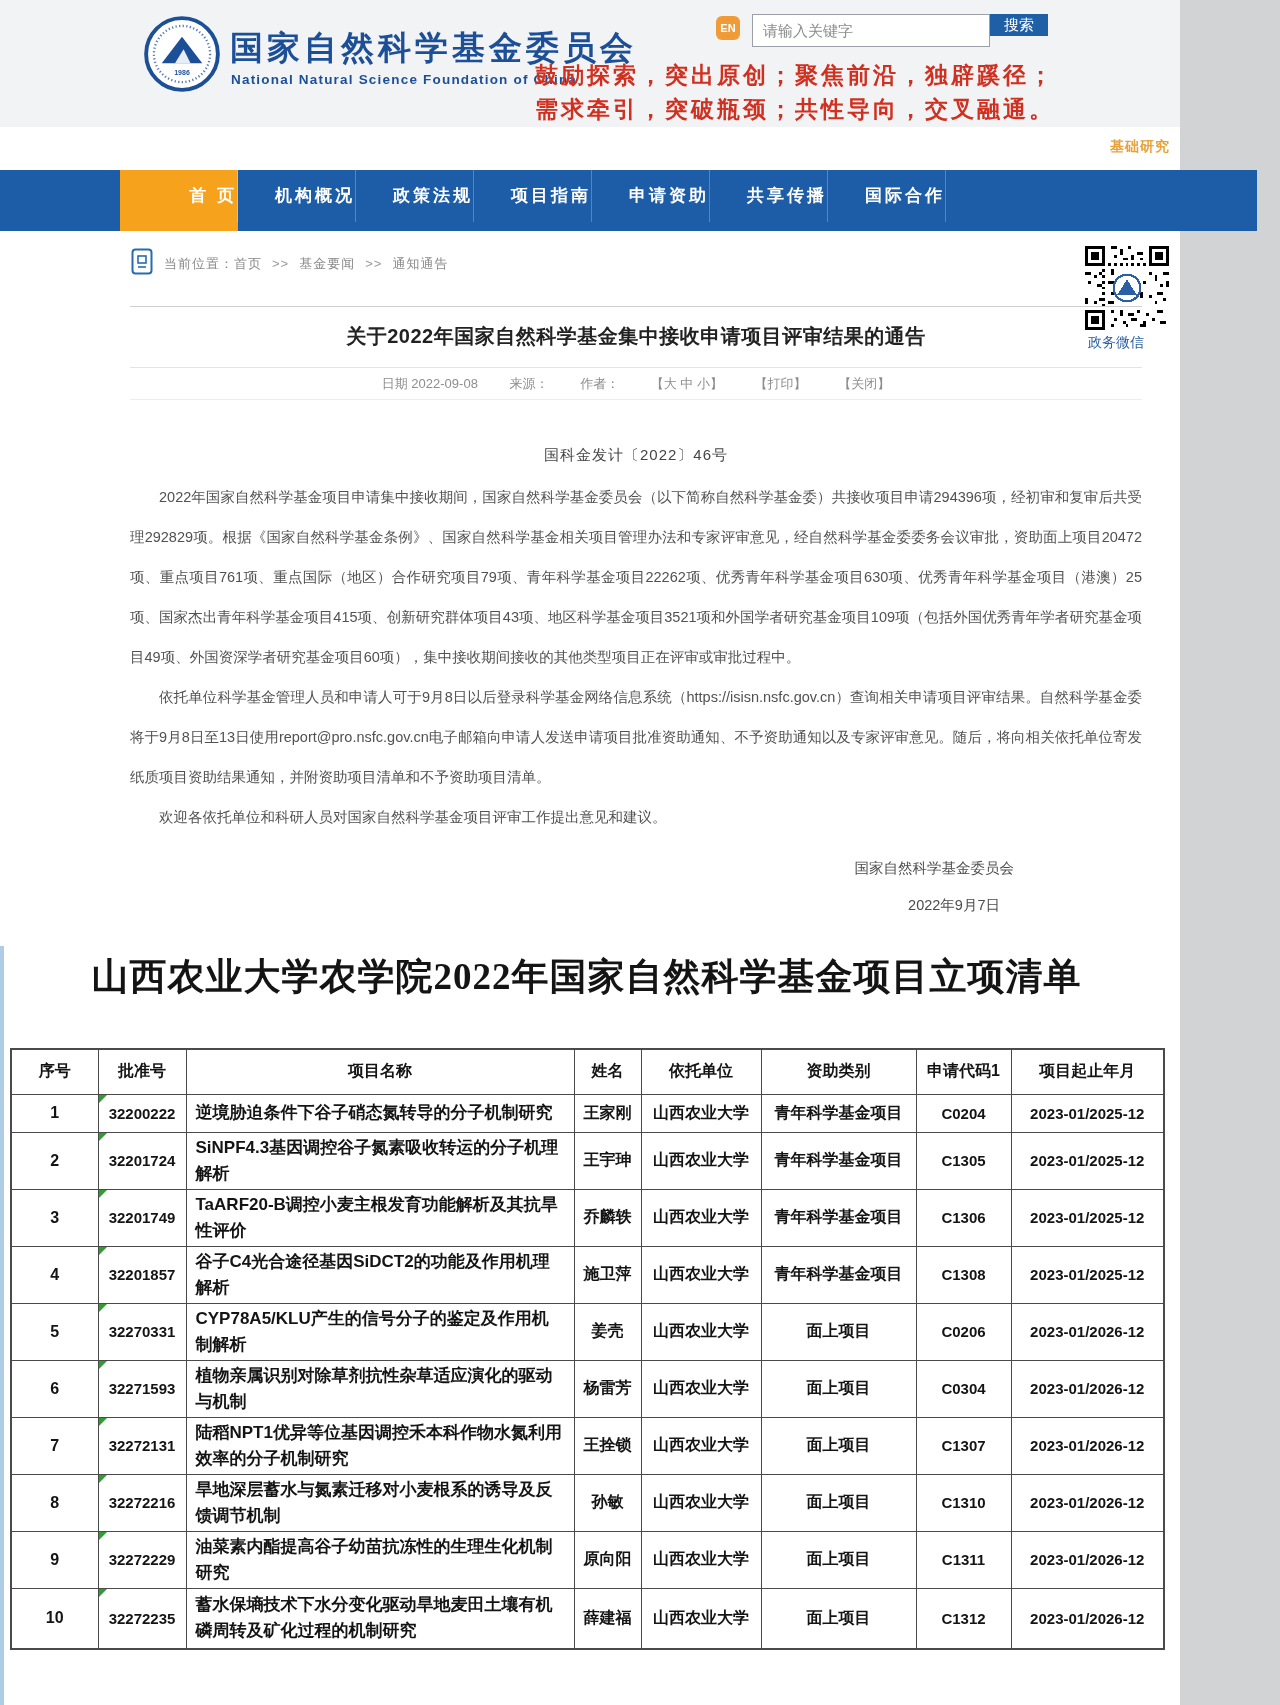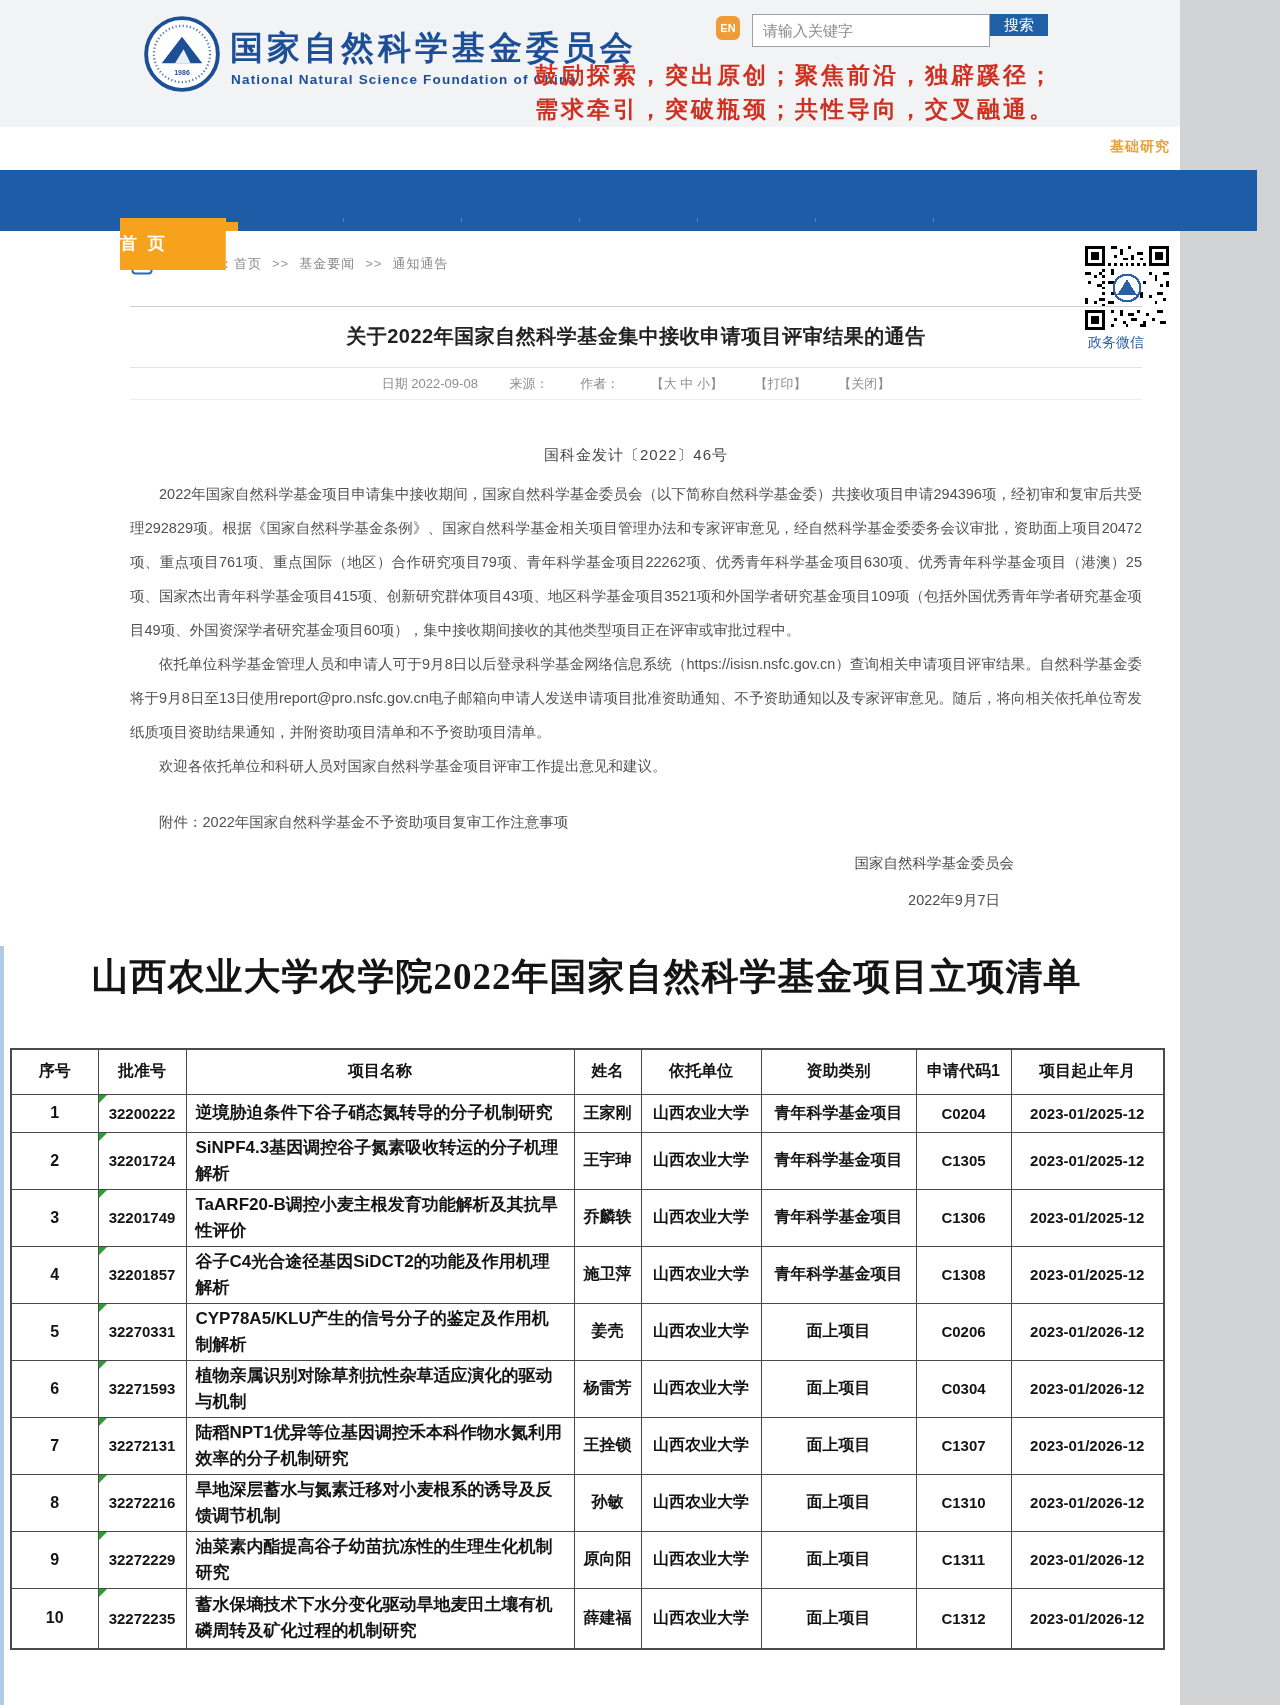--- a/index.html
+++ b/index.html
@@ -22,43 +22,43 @@
   .search-btn{position:absolute;left:990px;top:14px;width:58px;height:22px;background:#1e5fa5;color:#fff;border:none;
               font-size:15px;cursor:pointer;font-family:inherit;}
   .slogan{position:absolute;width:1055px;text-align:right;font-size:23px;font-weight:700;color:#d03020;letter-spacing:3px;white-space:nowrap;}
   .slogan1{top:60px;left:0;} .slogan2{top:94px;left:0;}
 
   .white-band{position:absolute;left:0;top:127px;width:1180px;height:43px;background:#fff;}
   .ribbon{position:absolute;left:1110px;top:138px;font-size:14px;font-weight:700;color:#e7a23b;white-space:nowrap;letter-spacing:1px;}
 
   
   .nav{position:absolute;left:0;top:170px;width:1257px;height:52px;background:#1d5ca6;}
-  .nav-item{position:absolute;top:0;width:106px;height:52px;line-height:52px;text-align:left;color:#fff;
-            font-size:17px;font-weight:700;letter-spacing:3px;cursor:pointer;border-right:1px solid rgba(255,255,255,.25);margin-top:48px;}
+  .nav-item{position:absolute;top:0;width:118px;height:52px;line-height:52px;text-align:right;color:#fff;
+            font-size:17px;font-weight:700;letter-spacing:3px;cursor:pointer;border-right:1px solid rgba(255,255,255,.25);}
   .nav-item.active{background:#f6a21d;}
   .nav-strip{position:absolute;left:0;top:222px;width:1257px;height:9px;background:#1d5ca6;}
   .nav-strip-orange{position:absolute;left:120px;top:0;width:118px;height:9px;background:#f6a21d;}
 
   
   .crumb-icon{position:absolute;left:131px;top:248px;width:22px;height:27px;}
   .crumb{position:absolute;left:164px;top:255px;font-size:13px;color:#8a8a8a;letter-spacing:1px;}
   .crumb a{color:#8a8a8a;text-decoration:none;cursor:pointer;}
   .crumb .sep{margin:0 10px;color:#9a9a9a;}
 
   .qr{position:absolute;left:1085px;top:246px;width:84px;height:84px;}
   .qr-label{position:absolute;left:1069px;top:334px;width:94px;text-align:center;font-size:14px;color:#2a5fa5;}
 
   
   .article{position:absolute;left:130px;top:306px;width:1012px;border-top:1px solid #cfcfcf;}
   .article-title{margin:16px 0 0;text-align:center;font-size:20px;font-weight:700;color:#222;letter-spacing:.5px;}
   .meta{border-top:1px solid #e3e3e3;border-bottom:1px solid #ececec;margin-top:17px;padding:7px 0 6px;
         text-align:center;font-size:13px;color:#8e8e8e;}
   .meta span{margin:0 14px;} .meta .btn{cursor:pointer;}
   .doc-number{text-align:center;margin-top:46px;font-size:15px;color:#454545;letter-spacing:1px;}
-  .body-text{margin-top:12px;font-size:14.5px;line-height:34px;color:#515151;text-align:justify;}
+  .body-text{margin-top:12px;font-size:14.5px;line-height:40px;color:#515151;text-align:justify;}
   .body-text p{margin:0;text-indent:2em;}
   .attachment{margin-top:30px;font-size:14.5px;color:#515151;text-indent:2em;cursor:pointer;}
   .sig{ text-align:right;font-size:14.5px;color:#4c4c4c;}
   .sig-org{margin-top:22px;padding-right:128px;}
   .sig-date{margin-top:18px;padding-right:142px;}
 
   
   .list-edge{position:absolute;left:0;top:946px;width:4px;height:759px;background:#aecbe8;}
   .list-title{position:absolute;left:10px;top:952px;width:1153px;text-align:center;
               font-family:"Liberation Serif","DejaVu Serif",serif;font-size:37px;font-weight:700;color:#141414;letter-spacing:1px;}
@@ -132,21 +132,20 @@
         <span class="btn">【大 中 小】</span>
         <span class="btn">【打印】</span>
         <span class="btn">【关闭】</span>
       </div>
       <div class="doc-number">国科金发计〔2022〕46号</div>
       <div class="body-text" id="article-body">
           <p>2022年国家自然科学基金项目申请集中接收期间，国家自然科学基金委员会（以下简称自然科学基金委）共接收项目申请294396项，经初审和复审后共受理292829项。根据《国家自然科学基金条例》、国家自然科学基金相关项目管理办法和专家评审意见，经自然科学基金委委务会议审批，资助面上项目20472项、重点项目761项、重点国际（地区）合作研究项目79项、青年科学基金项目22262项、优秀青年科学基金项目630项、优秀青年科学基金项目（港澳）25项、国家杰出青年科学基金项目415项、创新研究群体项目43项、地区科学基金项目3521项和外国学者研究基金项目109项（包括外国优秀青年学者研究基金项目49项、外国资深学者研究基金项目60项），集中接收期间接收的其他类型项目正在评审或审批过程中。</p>
           <p>依托单位科学基金管理人员和申请人可于9月8日以后登录科学基金网络信息系统（https://isisn.nsfc.gov.cn）查询相关申请项目评审结果。自然科学基金委将于9月8日至13日使用report@pro.nsfc.gov.cn电子邮箱向申请人发送申请项目批准资助通知、不予资助通知以及专家评审意见。随后，将向相关依托单位寄发纸质项目资助结果通知，并附资助项目清单和不予资助项目清单。</p>
           <p>欢迎各依托单位和科研人员对国家自然科学基金项目评审工作提出意见和建议。</p>
         </div>
-      <div class="attachment">附件：2022年国家自然科学基金不予资助项目复审工作注意事项</div>
       <div class="sig sig-org">国家自然科学基金委员会</div>
       <div class="sig sig-date">2022年9月7日</div>
     </div>
 
     <div class="list-edge"></div>
     <div class="list-title">山西农业大学农学院2022年国家自然科学基金项目立项清单</div>
     <table class="grant">
       <colgroup>
         <col style="width:87px">
           <col style="width:88px">

